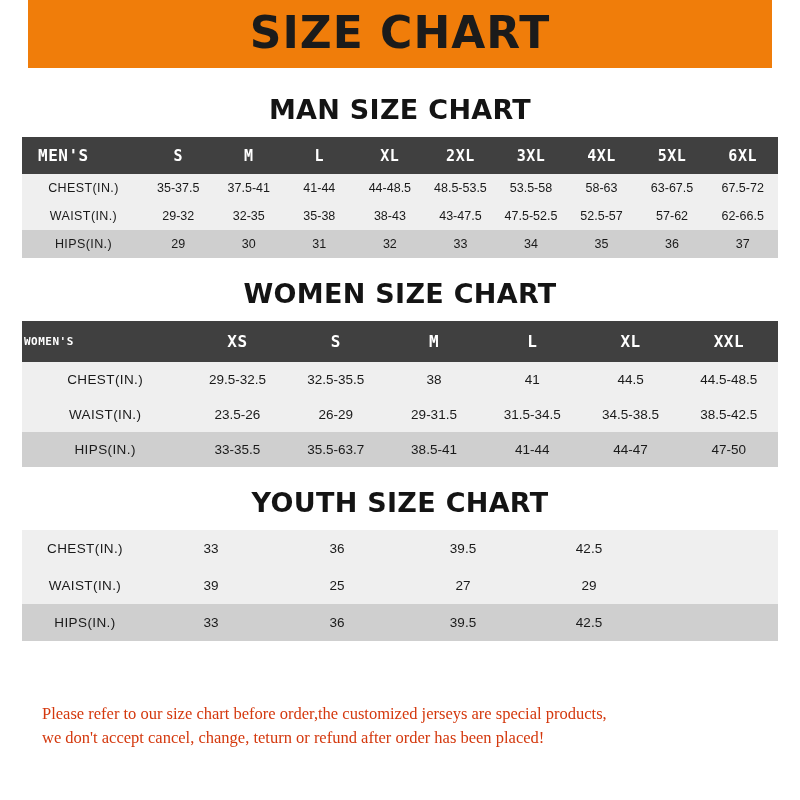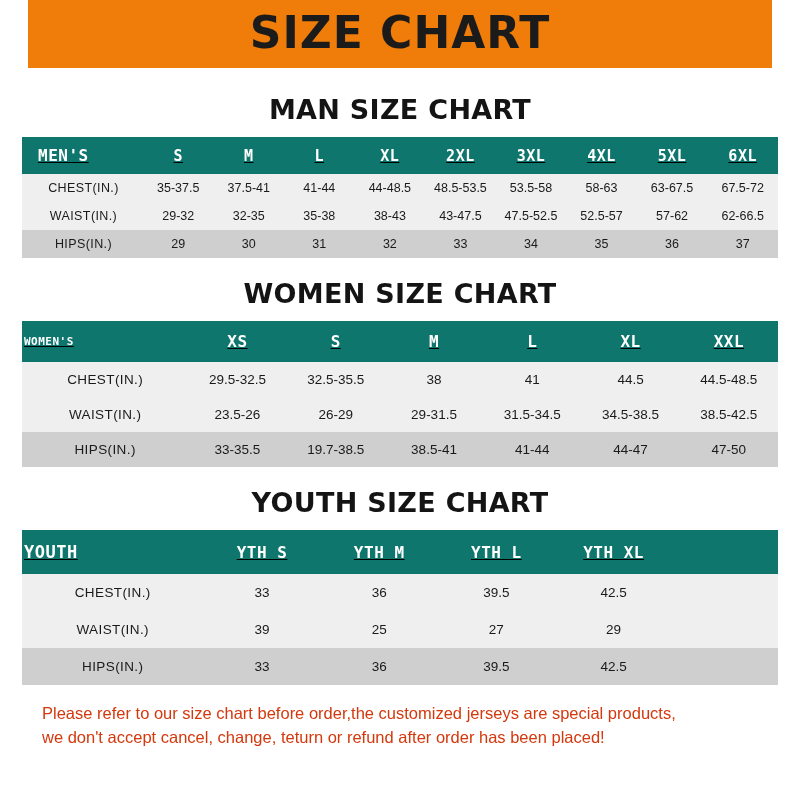--- a/index.html
+++ b/index.html
@@ -71,22 +71,21 @@
   .t1 { margin: 22px 0 12px; }
   .t2 { margin: 20px 0 12px; }
   .t3 { margin: 20px 0 12px; }
 
   table.size-table {
     width: 100%;
     border-collapse: collapse;
     table-layout: fixed;
   }
   table.size-table tr.head-row {
-    background: #0f766e;
-    text-decoration: underline;
+    background: #404040;
   }
   table.size-table tr.head-row th {
     color: #ffffff;
     font-family: "DejaVu Sans Mono", monospace;
     font-weight: 700;
     font-size: 15px;
     padding: 9px 2px;
     text-align: center;
     letter-spacing: 0.5px;
   }
@@ -117,21 +116,21 @@
 
   #youth-table td { font-size: 13.5px; padding: 11px 2px; }
   #youth-table tr.head-row th { font-size: 16px; padding: 12px 2px; }
   #youth-table tr.head-row th.first { font-size: 17px; }
 
   
   .footer-note {
     margin-top: auto;
     padding: 10px 20px 14px;
     color: #d4380d;
-    font-family: Liberation Sans, sans-serif;
+    font-family: Liberation Serif, serif;
     font-size: 16.5px;
     line-height: 1.45;
     text-align: left;
   }
   .footer-note div { white-space: nowrap; }
 </style>
 </head>
 <body>
 
 <div class="page">
@@ -222,40 +221,32 @@
           <td>23.5-26</td>
           <td>26-29</td>
           <td>29-31.5</td>
           <td>31.5-34.5</td>
           <td>34.5-38.5</td>
           <td>38.5-42.5</td>
         </tr>
         <tr class="row-gray">
           <td class="first">HIPS(IN.)</td>
           <td>33-35.5</td>
-          <td>19.7-38.5</td>
+          <td>35.5-63.7</td>
           <td>38.5-41</td>
           <td>41-44</td>
           <td>44-47</td>
           <td>47-50</td>
         </tr>
       </tbody>
     </table>
 
     <div class="section-title t3">YOUTH SIZE CHART</div>
     <table class="size-table" id="youth-table">
       <tbody>
-        <tr class="head-row">
-          <th class="first" style="width:24%">YOUTH</th>
-          <th>YTH S</th>
-          <th>YTH M</th>
-          <th>YTH L</th>
-          <th>YTH XL</th>
-          <th style="width:14%"></th>
-        </tr>
         <tr class="row-light">
           <td class="first">CHEST(IN.)</td>
           <td>33</td>
           <td>36</td>
           <td>39.5</td>
           <td>42.5</td>
           <td></td>
         </tr>
         <tr class="row-light">
           <td class="first">WAIST(IN.)</td>

